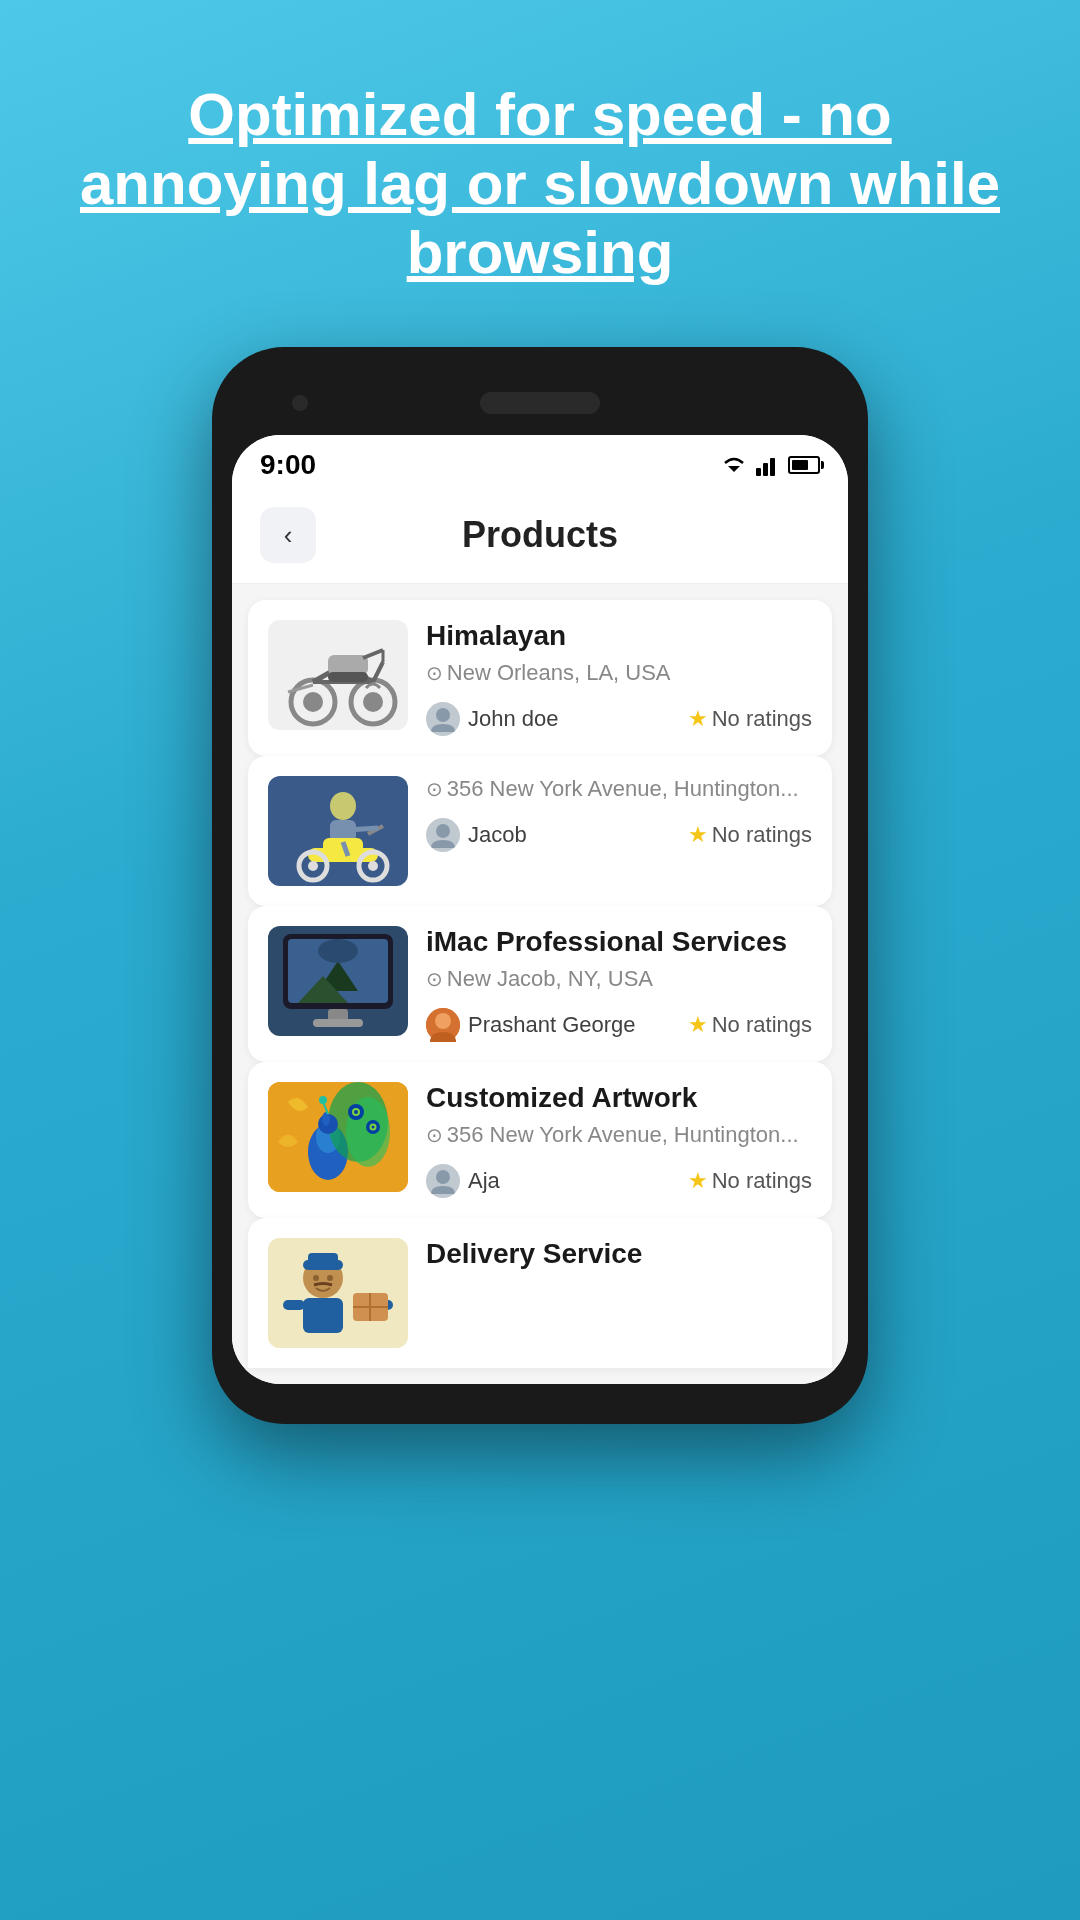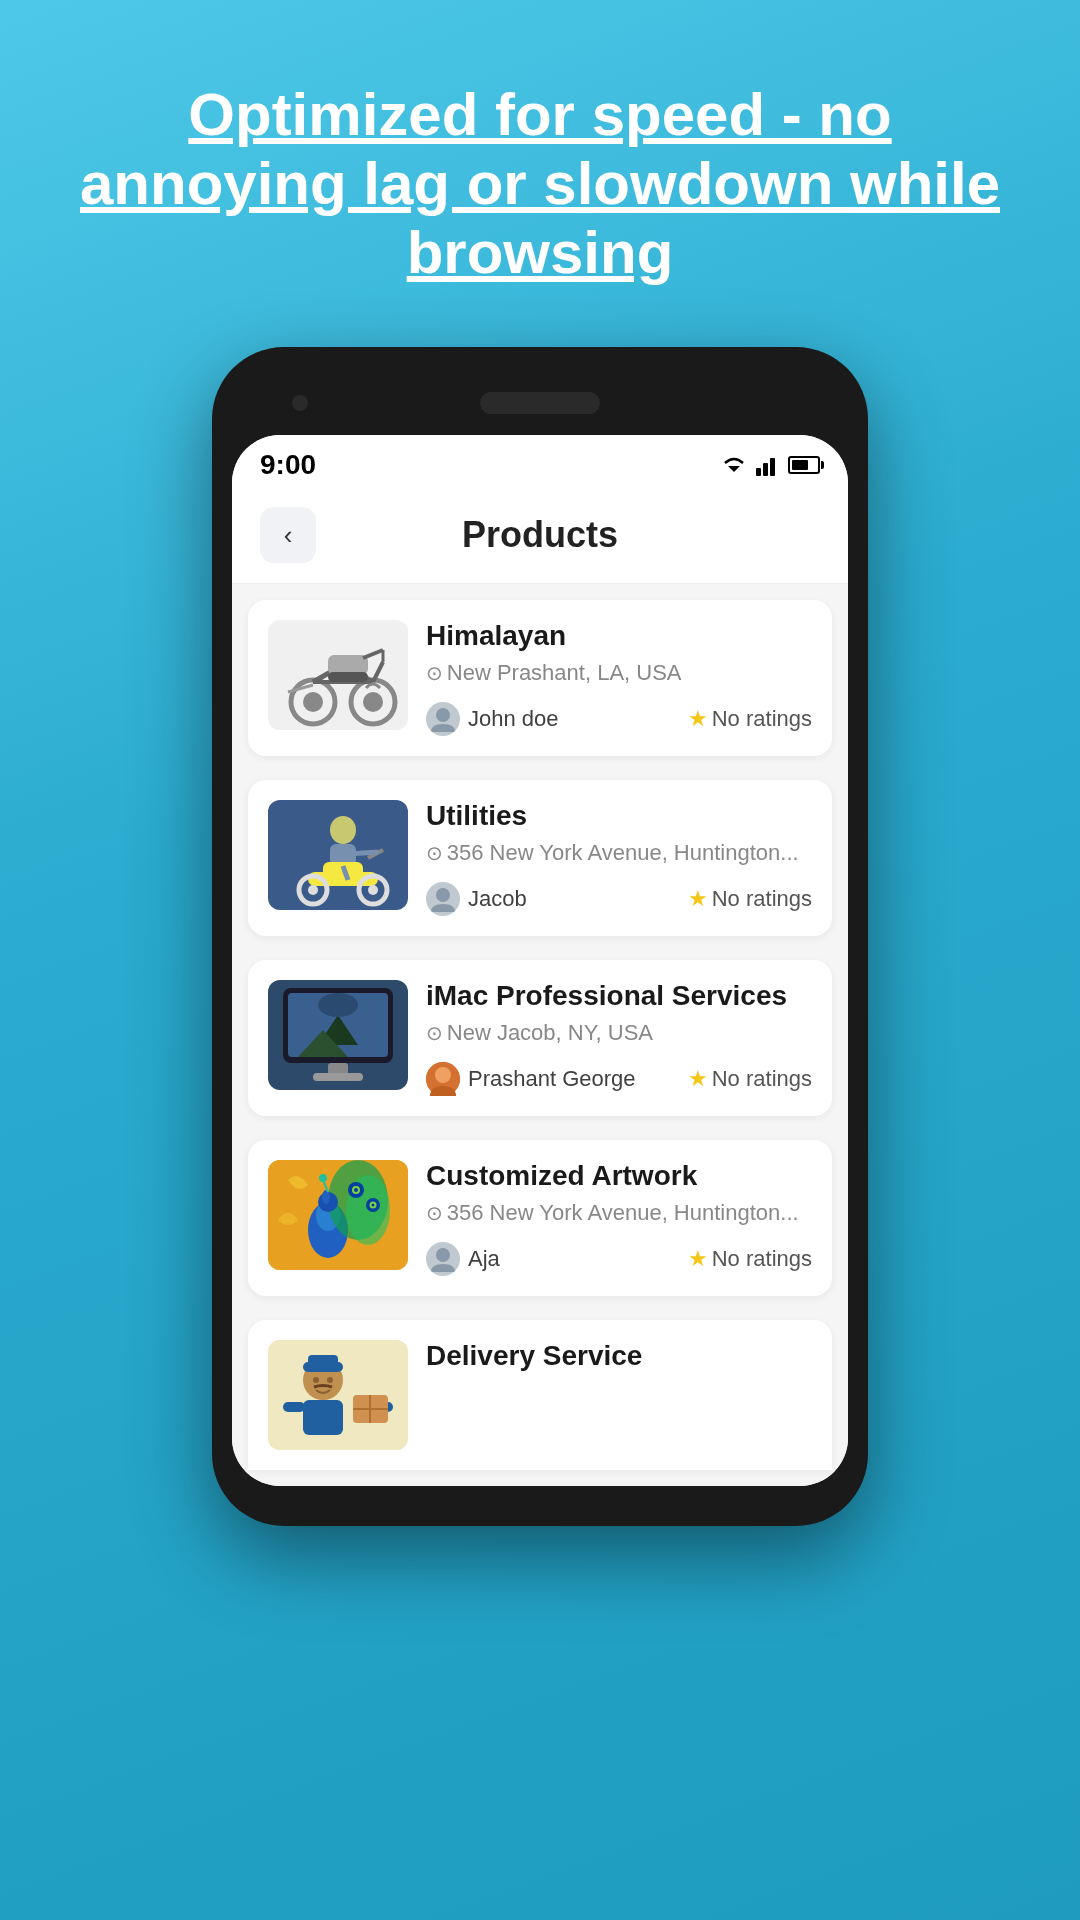--- a/index.html
+++ b/index.html
@@ -162,21 +162,21 @@
       margin-right: 56px;
     }
 
     .products-list {
       background: #f5f5f5;
       padding: 16px 0;
     }
 
     .product-card {
       background: #fff;
-      margin: 0 16px 24px;
+      margin: 0 16px 0;
       border-radius: 18px;
       padding: 20px;
       display: flex;
       align-items: flex-start;
       gap: 18px;
       box-shadow: 0 2px 8px rgba(0,0,0,0.06);
     }
 
     .product-image {
       width: 140px;
@@ -357,21 +357,21 @@
 
             <path d="M98,68 Q105,60 112,68" stroke="#888" stroke-width="3" fill="none"></path>
 
             <line x1="45" y1="65" x2="20" y2="72" stroke="#999" stroke-width="3"></line>
           </svg>
         </div>
         <div class="product-info">
           <div class="product-name">Himalayan</div>
           <div class="product-location">
             <span class="location-pin">⊙</span>
-            <span>New Prashant, LA, USA</span>
+            <span>New Orleans, LA, USA</span>
           </div>
           <div class="product-meta">
             <div class="seller-info">
               <div class="seller-avatar">
                 <svg viewBox="0 0 30 30" fill="#8899aa">
                     <circle cx="15" cy="11" r="7"></circle>
                     <path d="M3,28 Q3,20 15,20 Q27,20 27,28"></path>
                   </svg>
               </div>
               <span>John doe</span>
@@ -400,21 +400,20 @@
             <circle cx="105" cy="90" r="5" fill="#ddd"></circle>
 
             <line x1="100" y1="58" x2="115" y2="50" stroke="#888" stroke-width="4"></line>
 
             <line x1="80" y1="54" x2="110" y2="52" stroke="#7890b0" stroke-width="5"></line>
 
             <line x1="75" y1="66" x2="80" y2="80" stroke="#7890b0" stroke-width="5"></line>
           </svg>
         </div>
         <div class="product-info">
-          <div class="product-name">Utilities</div>
           <div class="product-location">
             <span class="location-pin">⊙</span>
             <span>356 New York Avenue, Huntington...</span>
           </div>
           <div class="product-meta">
             <div class="seller-info">
               <div class="seller-avatar">
                 <svg viewBox="0 0 30 30" fill="#8899aa">
                     <circle cx="15" cy="11" r="7"></circle>
                     <path d="M3,28 Q3,20 15,20 Q27,20 27,28"></path>

